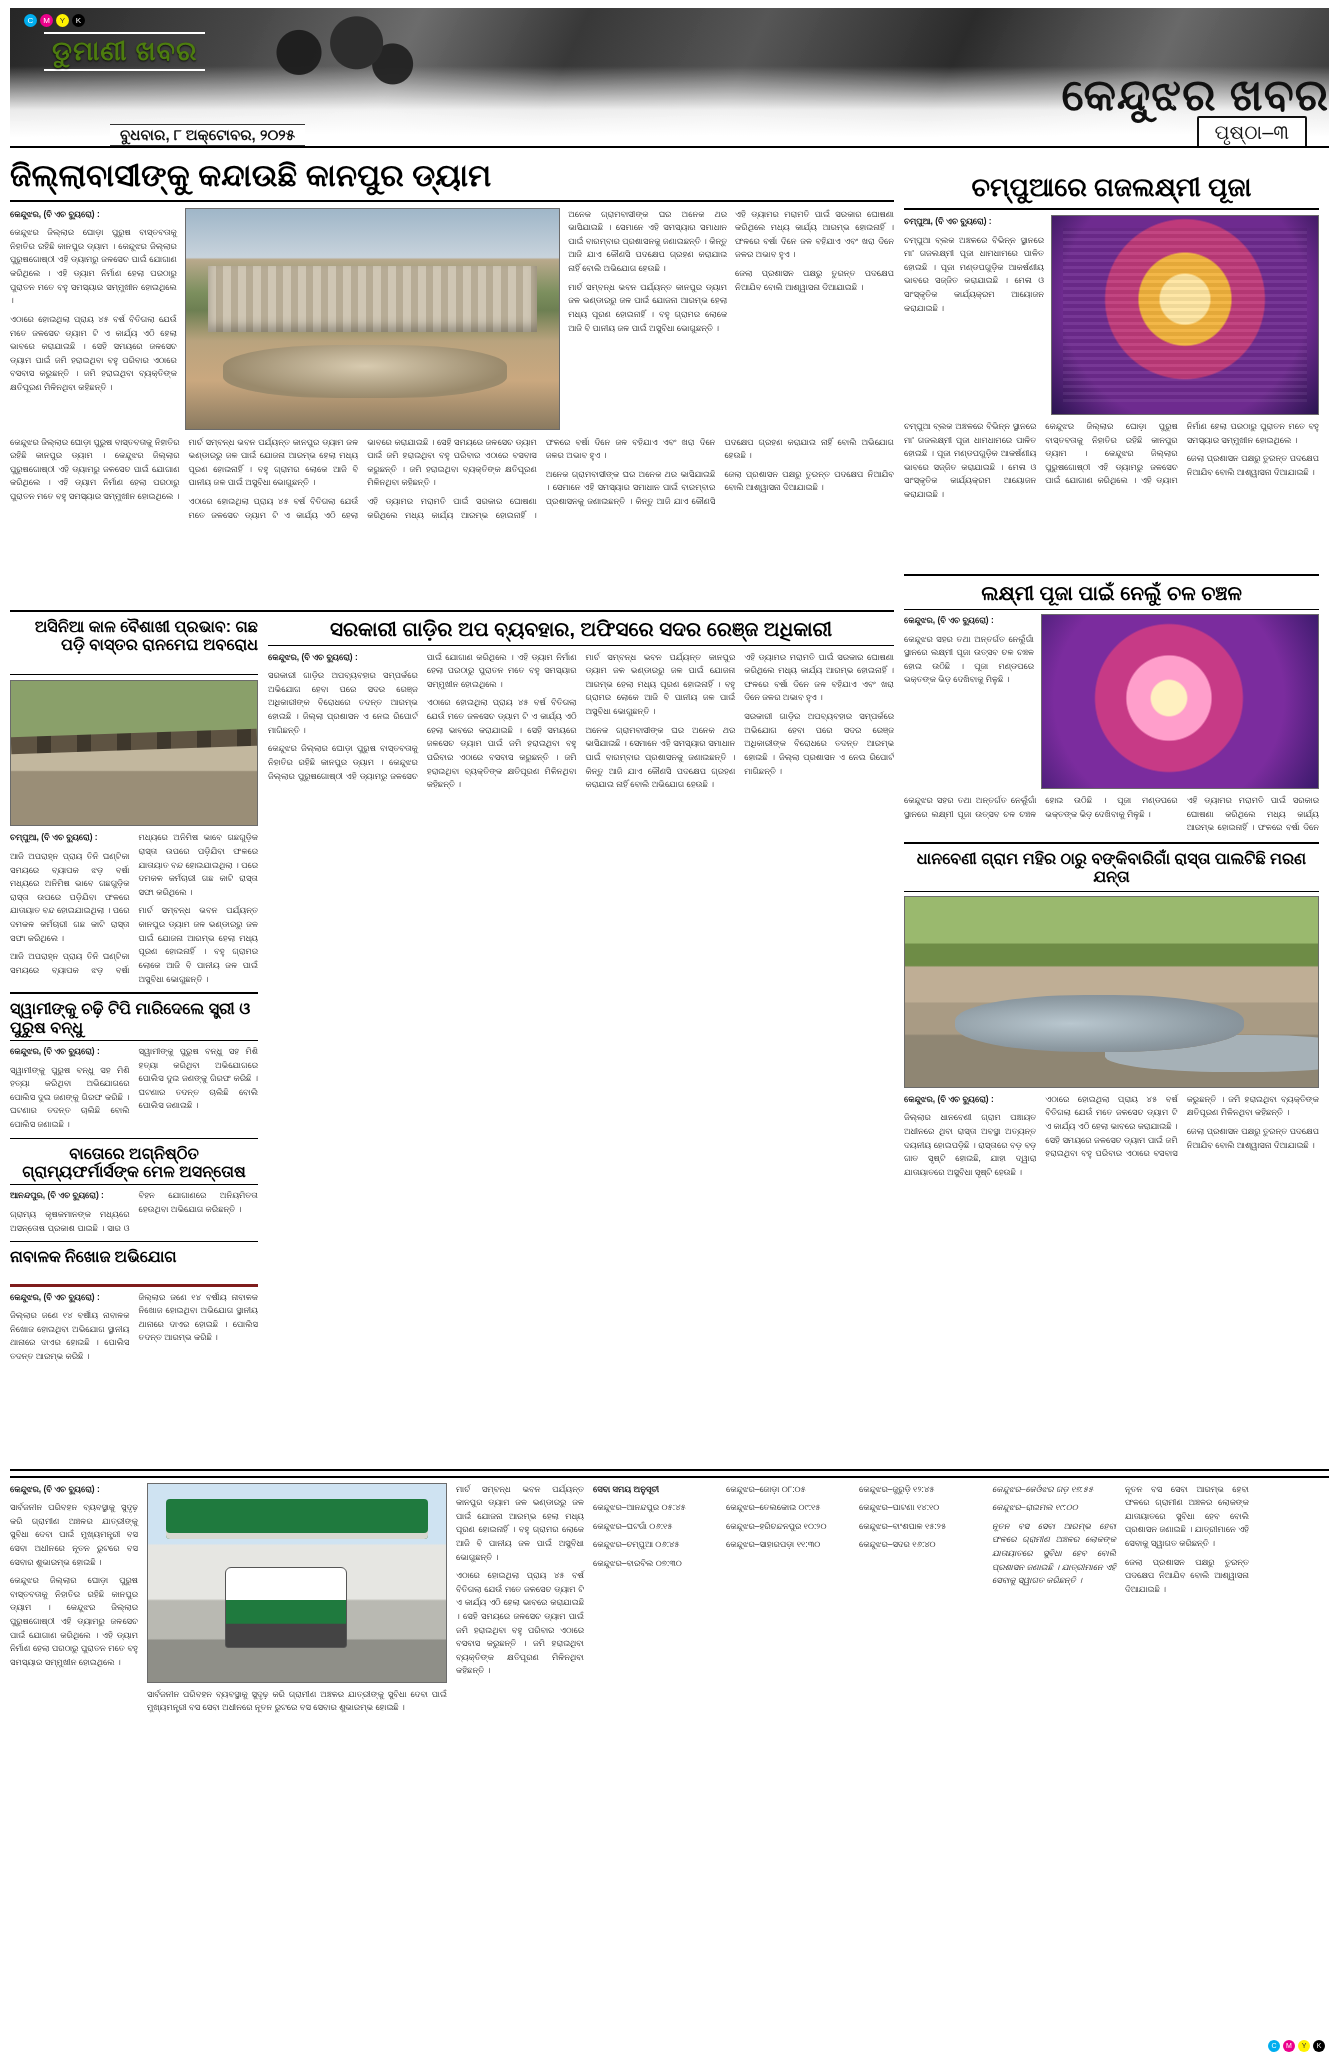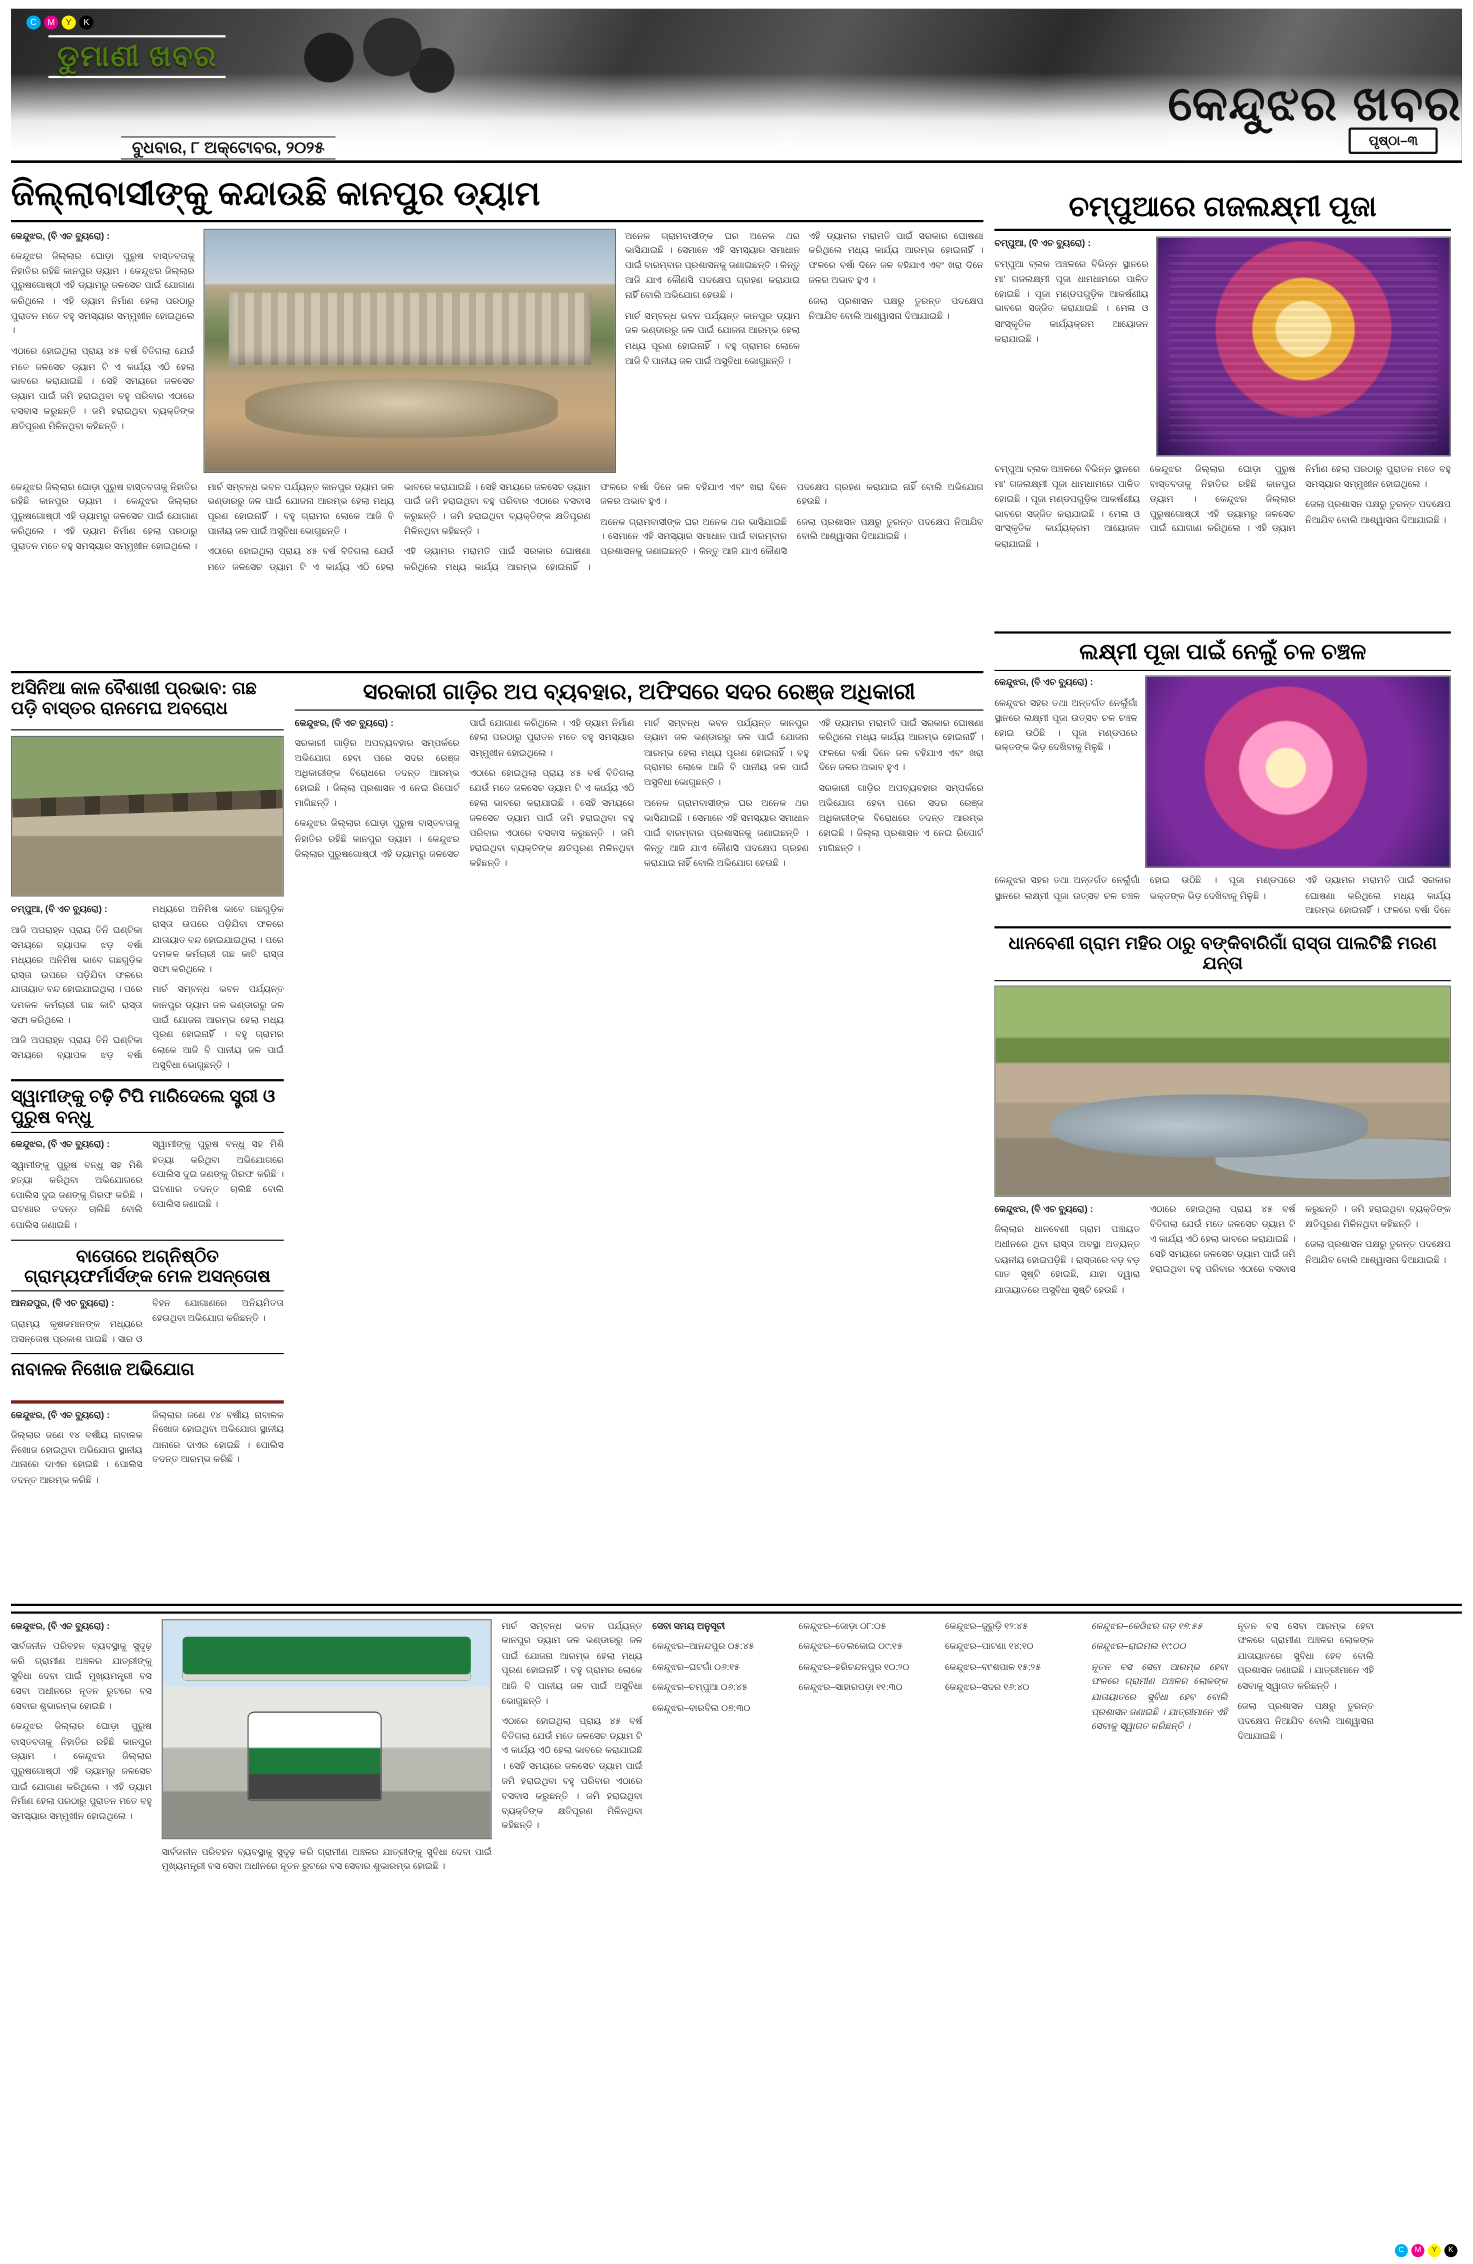--- a/index.html
+++ b/index.html
@@ -76,21 +76,21 @@
     letter-spacing:1px;
   }
   .mast-date {
     position:absolute; left:100px; top:116px; z-index:5;
     font-size:15px; font-weight:bold; color:#111;
     border-top:1px solid #333; border-bottom:1px solid #333;
     padding:1px 10px; background:rgba(255,255,255,.85);
   }
   .mast-page {
     position:absolute; right:22px; top:108px; z-index:5;
-    font-size:12px; font-weight:bold;
+    font-size:20px; font-weight:normal;
     border:2px solid #111; border-radius:2px;
     padding:3px 16px; background:#fff;
   }
 
   
   .hl {
     font-weight:bold; color:#000; line-height:1.15;
   }
   .hl-xl { font-size:31px; }
   .hl-lg { font-size:26px;margin-top:17px; }
@@ -234,21 +234,21 @@
           <p>ଅନେକ ଗ୍ରାମବାସୀଙ୍କ ଘର ଅନେକ ଥର ଭାସିଯାଇଛି । ସେମାନେ ଏହି ସମସ୍ୟାର ସମାଧାନ ପାଇଁ ବାରମ୍ବାର ପ୍ରଶାସନକୁ ଜଣାଇଛନ୍ତି । କିନ୍ତୁ ଆଜି ଯାଏ କୌଣସି ପଦକ୍ଷେପ ଗ୍ରହଣ କରାଯାଇ ନାହିଁ ବୋଲି ଅଭିଯୋଗ ହେଉଛି ।</p>
           <p>ଜେଲା ପ୍ରଶାସନ ପକ୍ଷରୁ ତୁରନ୍ତ ପଦକ୍ଷେପ ନିଆଯିବ ବୋଲି ଆଶ୍ୱାସନା ଦିଆଯାଇଛି ।</p>
         </div>
       </div>
 
       <div class="rule2" style="margin:6px 0;"></div>
 
       <div style="display:flex; gap:10px;">
 
         <div style="width:248px;">
-          <div class="hl hl-sm" style="border-bottom:1px solid #000; padding-bottom:9px;">ଅସିନିଆ କାଳ ବୈଶାଖୀ ପ୍ରଭାବ: ଗଛ ପଡ଼ି ବାସ୍ତର ରାନମେଘ ଅବରୋଧ</div>
+          <div class="hl hl-sm" style="border-bottom:1px solid #000; padding-bottom:20px;text-align:right;">ଅସିନିଆ କାଳ ବୈଶାଖୀ ପ୍ରଭାବ: ଗଛ ପଡ଼ି ବାସ୍ତର ରାନମେଘ ଅବରୋଧ</div>
           <div class="photo ph-fallen" style="width:100%;height:146px;margin:5px 0;"></div>
           <div class="body-text cols" style="column-count:2;">
             <p><b>ଚମ୍ପୁଆ, (ବି ଏଚ ବ୍ୟୁରୋ) :</b></p>
             <p>ଆଜି ଅପରାହ୍ନ ପ୍ରାୟ ତିନି ଘଣ୍ଟିକା ସମୟରେ ବ୍ୟାପକ ଝଡ଼ ବର୍ଷା ମଧ୍ୟରେ ଅନିମିଷ ଭାବେ ଗଛଗୁଡ଼ିକ ରାସ୍ତା ଉପରେ ପଡ଼ିଯିବା ଫଳରେ ଯାତାୟାତ ବନ୍ଦ ହୋଇଯାଇଥିଲା । ପରେ ଦମକଳ କର୍ମଚାରୀ ଗଛ କାଟି ରାସ୍ତା ସଫା କରିଥିଲେ ।</p>
             <p>ଆଜି ଅପରାହ୍ନ ପ୍ରାୟ ତିନି ଘଣ୍ଟିକା ସମୟରେ ବ୍ୟାପକ ଝଡ଼ ବର୍ଷା ମଧ୍ୟରେ ଅନିମିଷ ଭାବେ ଗଛଗୁଡ଼ିକ ରାସ୍ତା ଉପରେ ପଡ଼ିଯିବା ଫଳରେ ଯାତାୟାତ ବନ୍ଦ ହୋଇଯାଇଥିଲା । ପରେ ଦମକଳ କର୍ମଚାରୀ ଗଛ କାଟି ରାସ୍ତା ସଫା କରିଥିଲେ ।</p>
             <p>ମାର୍ଚ ସମ୍ବନ୍ଧ ଭବନ ପର୍ଯ୍ୟନ୍ତ କାନପୁର ଡ୍ୟାମ ଜଳ ଭଣ୍ଡାରରୁ ଜଳ ପାଇଁ ଯୋଜନା ଆରମ୍ଭ ହେଲା ମଧ୍ୟ ପୂରଣ ହୋଇନାହିଁ । ବହୁ ଗ୍ରାମର ଲୋକେ ଆଜି ବି ପାନୀୟ ଜଳ ପାଇଁ ଅସୁବିଧା ଭୋଗୁଛନ୍ତି ।</p>
           </div>
 
           <div class="rule2" style="margin:6px 0;"></div>
 

